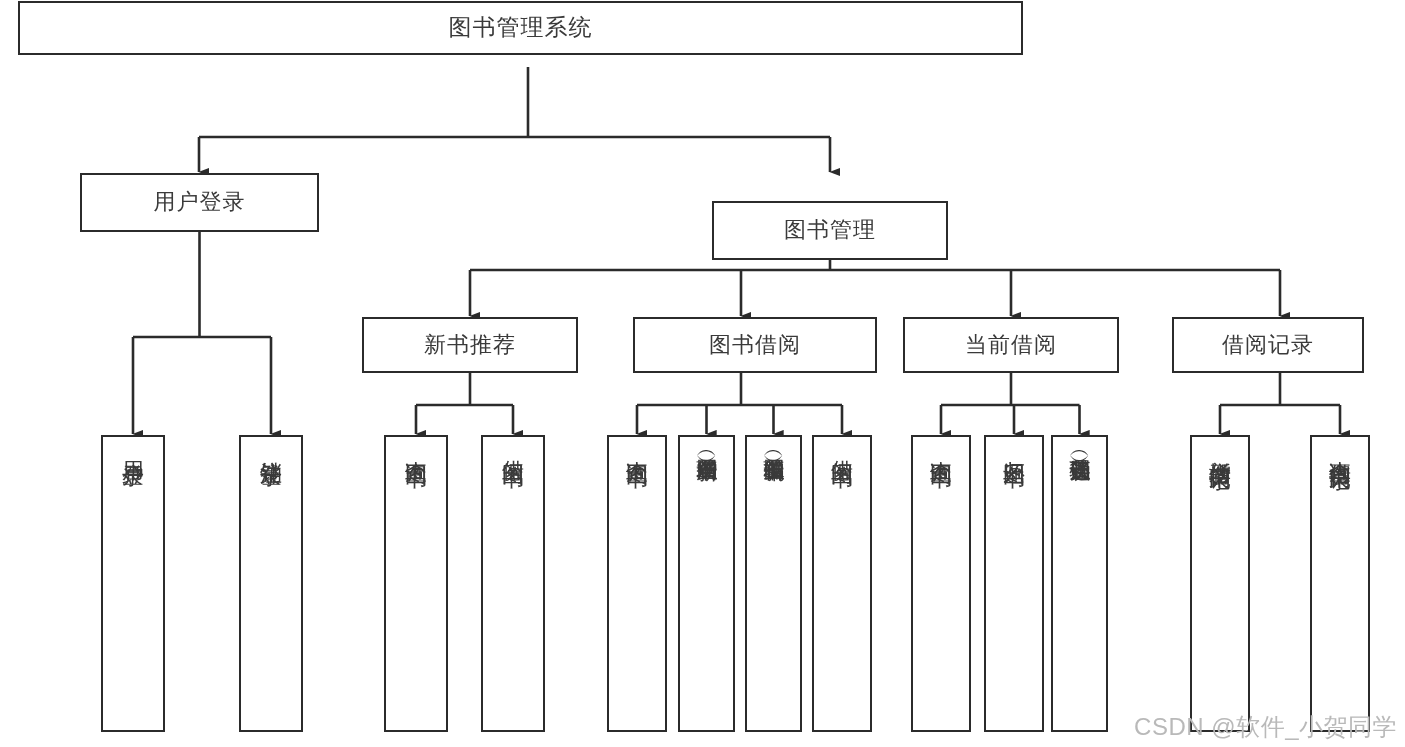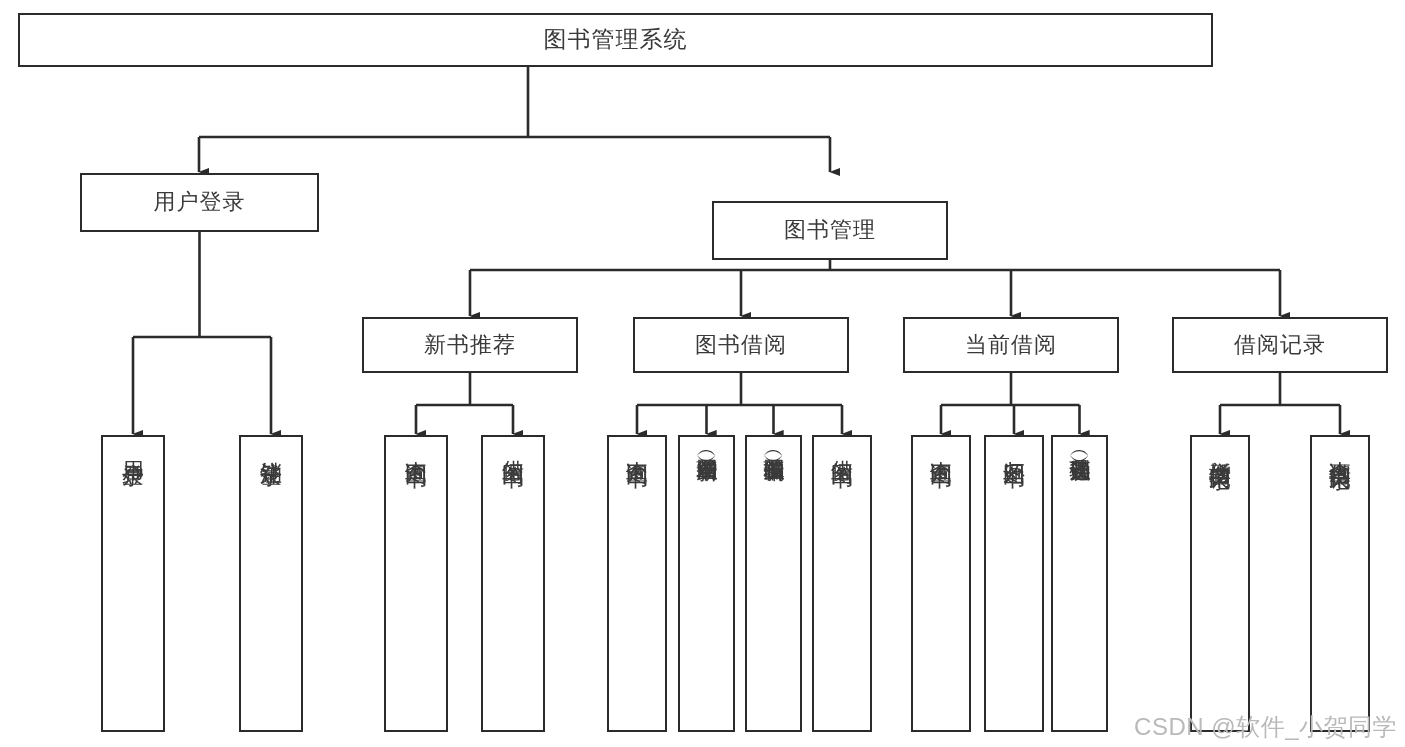--- a/index.html
+++ b/index.html
@@ -117,39 +117,39 @@
         <path d="M1014,405 L1014,434" marker-end="url(#arrowhead)"></path>
         <path d="M1079.5,405 L1079.5,434" marker-end="url(#arrowhead)"></path>
         <path d="M1280,373 L1280,405"></path>
         <path d="M1220,405 L1340,405"></path>
         <path d="M1220,405 L1220,434" marker-end="url(#arrowhead)"></path>
         <path d="M1340,405 L1340,434" marker-end="url(#arrowhead)"></path>
       </g>
   </svg>
 
   <div id="nodes-layer">
-      <div class="node-box node-root" style="left: 18px; top: 13px; width: 1195px; height: 54px;">
+      <div class="node-box node-root" style="left: 18px; top: 1px; width: 1005px; height: 54px;">
         <span class="node-label-h">图书管理系统</span>
       </div>
       <div class="node-box node-l2" style="left: 80px; top: 173px; width: 239px; height: 59px;">
         <span class="node-label-h">用户登录</span>
       </div>
       <div class="node-box node-l2" style="left: 712px; top: 173px; width: 236px; height: 59px; margin-top: 28px;">
         <span class="node-label-h">图书管理</span>
       </div>
       <div class="node-box node-l3" style="left: 362px; top: 317px; width: 216px; height: 56px;">
         <span class="node-label-h">新书推荐</span>
       </div>
-      <div class="node-box node-l3" style="left: 633px; top: 317px; width: 216px; height: 56px;">
+      <div class="node-box node-l3" style="left: 633px; top: 317px; width: 244px; height: 56px;">
         <span class="node-label-h">图书借阅</span>
       </div>
       <div class="node-box node-l3" style="left: 903px; top: 317px; width: 216px; height: 56px; text-align: right;">
         <span class="node-label-h">当前借阅</span>
       </div>
-      <div class="node-box node-l3" style="left: 1172px; top: 317px; width: 216px; height: 56px; align-items: center;">
+      <div class="node-box node-l3" style="left: 1172px; top: 317px; width: 192px; height: 56px; align-items: center;">
         <span class="node-label-h">借阅记录</span>
       </div>
       <div class="node-box node-leaf" style="left: 101px; top: 435px; width: 64px; height: 297px;">
         <span class="node-label-v">用户登录</span>
       </div>
       <div class="node-box node-leaf" style="left: 239px; top: 435px; width: 64px; height: 297px;">
         <span class="node-label-v">注销登录</span>
       </div>
       <div class="node-box node-leaf" style="left: 384px; top: 435px; width: 64px; height: 297px;">
         <span class="node-label-v">查询图书</span>

